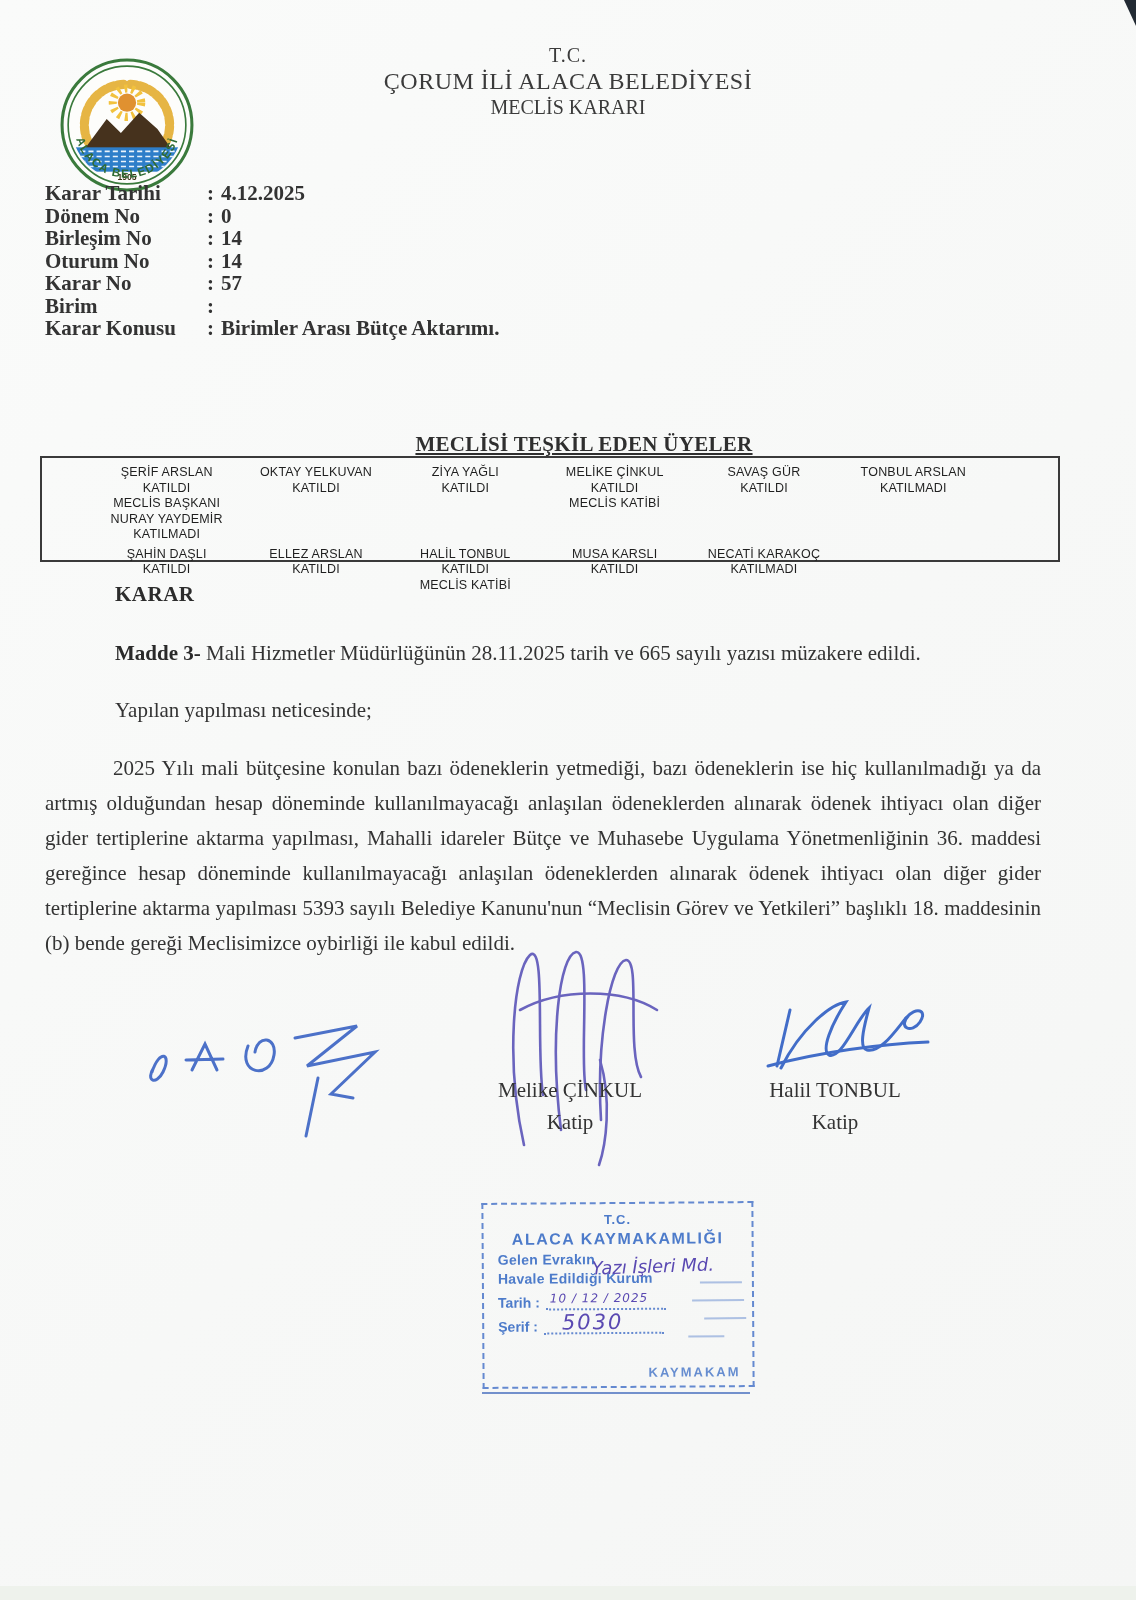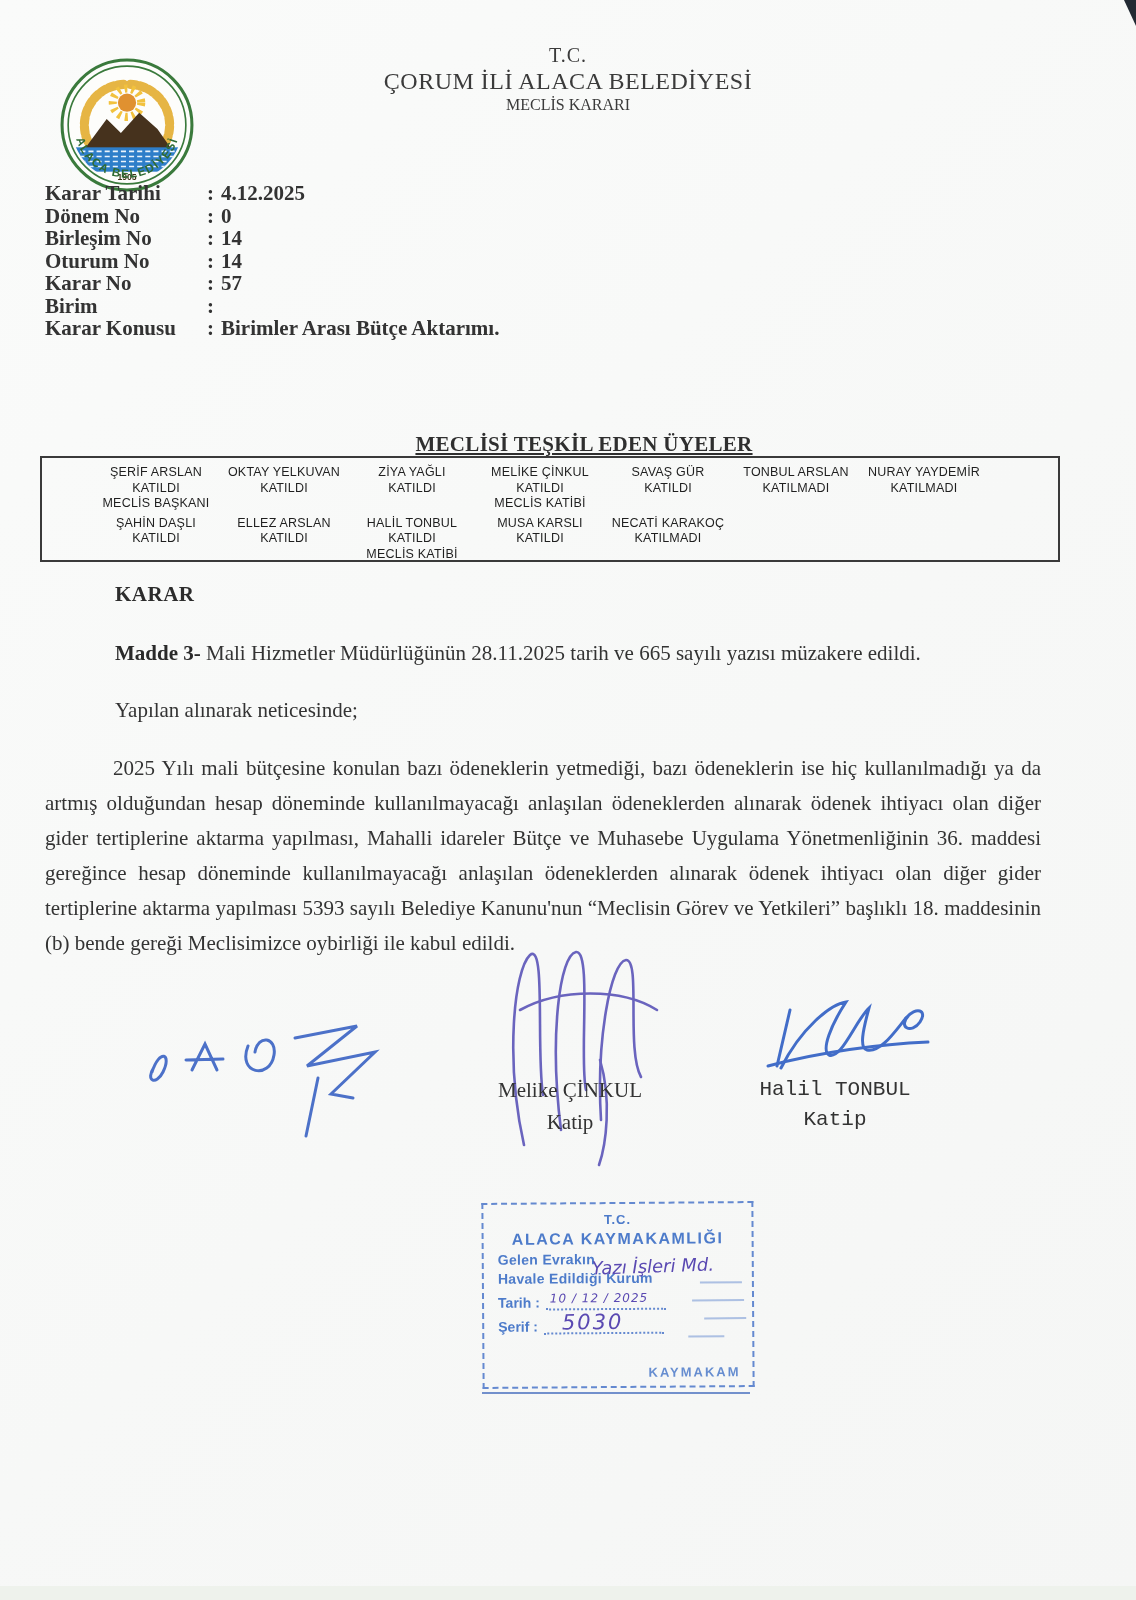--- a/index.html
+++ b/index.html
@@ -13,57 +13,57 @@
     background:#222a33; clip-path:polygon(100% 0,0 0,100% 100%);
   }
   .bottom-band{
     position:absolute; left:0; bottom:0; width:100%; height:14px;
     background:#eef2ec;
   }
   
   .doc-header{position:absolute; top:44px; left:0; width:100%; text-align:center; color:#3b3b3b;}
   .h-tc{font-size:20px; letter-spacing:1px;}
   .h-l2{font-size:24px; letter-spacing:.5px; margin-top:1px;}
-  .h-l3{font-size:16px; margin-top:1px;}
+  .h-l3{font-size:20px; margin-top:1px;}
   
   .logo{position:absolute; left:58px; top:56px; width:138px; height:138px;}
   
   .meta{position:absolute; left:45px; top:182px; font-size:21px; line-height:22.5px; color:#333;}
   .meta-row{display:flex;font-weight:bold;}
   .meta-label{width:162px;}
   .meta-colon{width:14px;}
   
   .members-title{
     position:absolute; top:424px; left:16px; width:100%; text-align:center;
     font-size:21px; font-weight:bold; text-decoration:underline; color:#2f2f2f; letter-spacing:.3px;margin-top:8px;
   }
   .members-box{
     position:absolute; left:40px; top:456px; width:1020px; height:106px;
     border:2px solid #3a3a3a; box-sizing:border-box;
     font-family:"Liberation Sans", sans-serif; font-size:12.5px; line-height:15.5px;
     color:#1f1f1f; letter-spacing:.2px;
   }
-  .members-row{display:grid; grid-template-columns:repeat(7,1fr); padding:0 70px 0 50px;}
+  .members-row{display:grid; grid-template-columns:repeat(6,1fr); padding:0 70px 0 50px;}
   .members-row.r1{margin-top:7px;}
   .members-row.r2{margin-top:4px;}
   .member-cell{text-align:center;}
   
   .karar-heading{position:absolute; left:115px; top:582px; font-size:21px; font-weight:bold; color:#2c2c2c; letter-spacing:.5px;}
   .madde{position:absolute; left:115px; top:641px; width:930px; font-size:21px; color:#333;}
   .madde b{color:#2a2a2a;}
   .intro{position:absolute; left:115px; top:698px; font-size:21px; color:#333;}
   .body-par{
     position:absolute; left:45px; top:751px; width:996px;
     font-size:21px; line-height:35px; text-align:justify; text-indent:68px; color:#333;
   }
   
   .sig-block{position:absolute; text-align:center; font-size:21px; color:#333;}
   .sig-1{left:125px; top:1078px; width:230px;}
   .sig-2{left:465px; top:1078px; width:210px;}
-  .sig-3{left:740px; top:1078px; width:190px;font-family:Liberation Mono, monospace;}
+  .sig-3{left:740px; top:1078px; width:190px;}
   .sig-title{margin-top:7px;}
   .sig-ink{position:absolute; left:0; top:930px; width:1136px; height:260px; pointer-events:none;}
   
   .stamp{
     position:absolute; left:482px; top:1202px; width:272px; height:186px;
     border:2px dashed #6489d0; box-sizing:border-box; transform:rotate(-.4deg);
     font-family:"Liberation Sans", sans-serif; font-weight:bold; color:#4d7bca;
   }
   .st-tc{text-align:center; font-size:13px; letter-spacing:1px; margin-top:8px;}
   .st-title{text-align:center; font-size:16px; letter-spacing:1.5px; margin-top:3px;}
@@ -215,21 +215,21 @@
       </div>
       <div class="member-cell">
         <div>NECATİ KARAKOÇ</div>
         <div>KATILMADI</div>
       </div>
     </div>
   </div>
 
   <div class="karar-heading">KARAR</div>
   <div class="madde"><b>Madde 3-</b><span> Mali Hizmetler Müdürlüğünün 28.11.2025 tarih ve 665 sayılı yazısı müzakere edildi.</span></div>
-  <div class="intro">Yapılan alınarak neticesinde;</div>
+  <div class="intro">Yapılan yapılması neticesinde;</div>
   <div class="body-par">2025 Yılı mali bütçesine konulan bazı ödeneklerin yetmediği, bazı ödeneklerin ise hiç kullanılmadığı ya da artmış olduğundan hesap döneminde kullanılmayacağı anlaşılan ödeneklerden alınarak ödenek ihtiyacı olan diğer gider tertiplerine aktarma yapılması, Mahalli idareler Bütçe ve Muhasebe Uygulama Yönetmenliğinin 36. maddesi gereğince hesap döneminde kullanılmayacağı anlaşılan ödeneklerden alınarak ödenek ihtiyacı olan diğer gider tertiplerine aktarma yapılması 5393 sayılı Belediye Kanunu'nun “Meclisin Görev ve Yetkileri” başlıklı 18. maddesinin (b) bende gereği Meclisimizce oybirliği ile kabul edildi.</div>
 
   <svg class="sig-ink" viewBox="0 0 1136 260">
     <g fill="none" stroke="#3a63c4" stroke-width="3" stroke-linecap="round" opacity="0.9">
       <path d="M152,142 c8,-24 20,-18 11,0 c-7,14 -18,9 -9,-5"></path>
       <path d="M192,140 l13,-26 l12,26 m-31,-10 l37,-1"></path>
       <path d="M248,116 c-11,28 22,34 26,9 c3,-18 -16,-21 -19,-3"></path>
       <path d="M295,108 l62,-12 l-50,40 l68,-14 l-44,42 l22,4"></path>
       <path d="M318,148 l-12,58"></path>
     </g>

